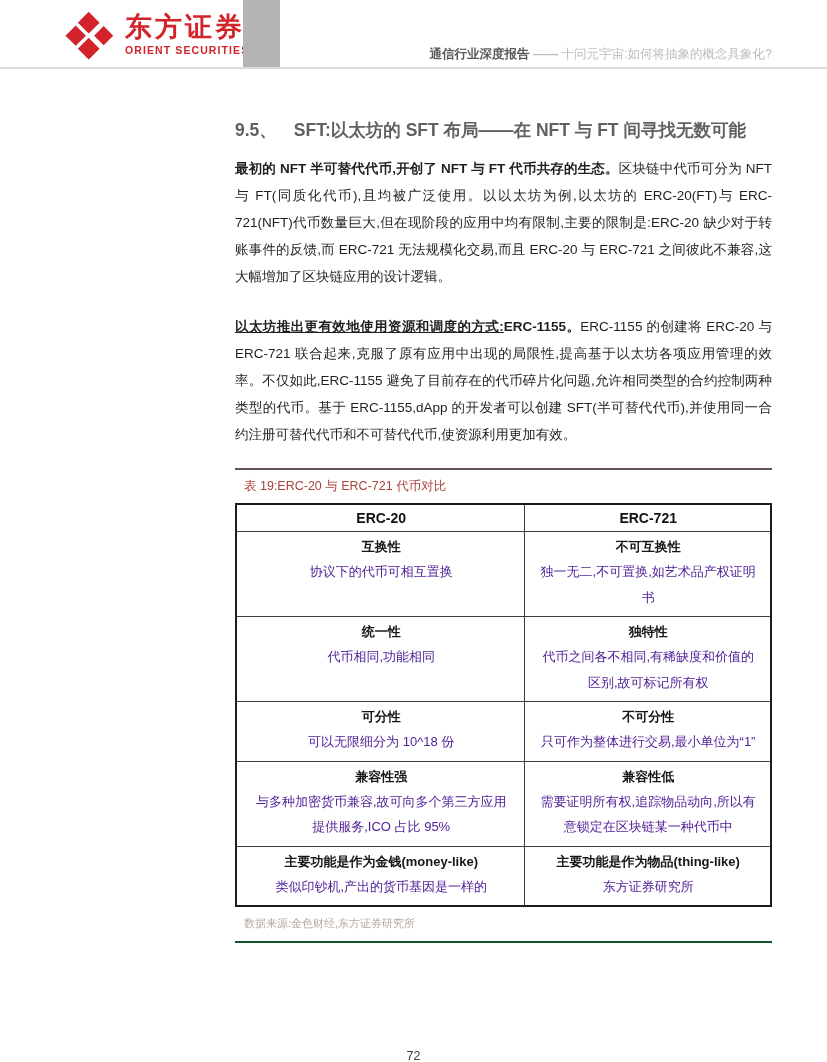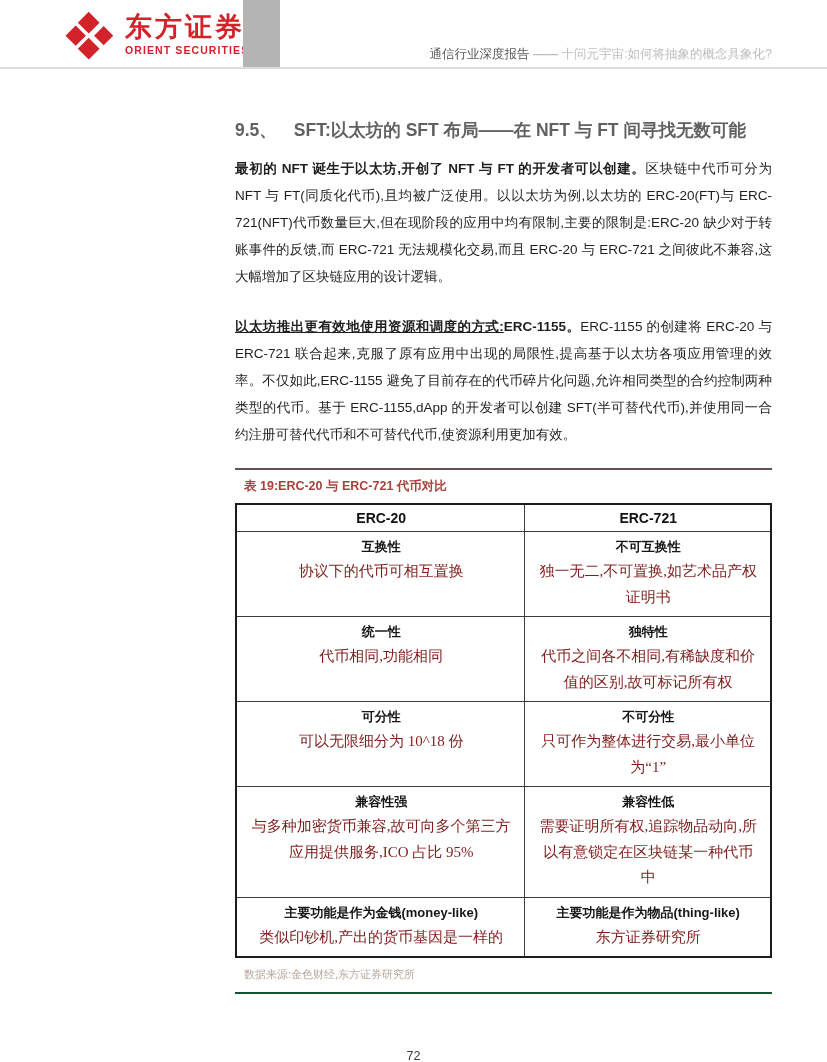--- a/index.html
+++ b/index.html
@@ -14,51 +14,51 @@
   
   .header { position:absolute; top:0; left:0; width:827px; height:70px; }
   .header-rule { position:absolute; top:67px; left:0; width:827px; height:2px; background:#dcdcdc; }
   .logo { position:absolute; left:64px; top:9px; display:flex; align-items:center; }
   .logo-mark { width:52px; height:52px; margin-right:9px; }
   .logo-text { display:flex; flex-direction:column; line-height:1; }
   .brand-cn { font-size:27px; font-weight:bold; color:#d2232a; letter-spacing:3px; }
   .brand-en { font-size:10.5px; font-weight:bold; color:#d2232a; letter-spacing:1.1px; margin-top:4px; }
   .gray-bar { position:absolute; left:243px; top:0; width:37px; height:67px; background:#b4b4b4; }
   .header-title { position:absolute; right:55px; top:46px; font-size:12.5px; white-space:nowrap; }
-  .report-type { font-weight:normal; color:#5a5a5a; }
+  .report-type { font-weight:bold; color:#5a5a5a; }
   .header-dash { color:#bdbdbd; font-weight:bold; }
   .report-subtitle { color:#bdbdbd; }
 
   
   .content { position:absolute; top:70px; left:235px; width:537px; }
   .section-heading {
     margin-top:46px; font-size:17.5px; line-height:28px; color:#616161;
     padding-left:32px; text-indent:-32px;
   }
   .section-num { margin-right:17px; }
   .para { margin-top:11px; font-size:13.5px; line-height:27px; text-align:justify; color:#1f1f1f; }
   .para + .para { margin-top:23px; }
   .lead-bold { font-weight:bold; }
   .lead-underline { font-weight:bold; text-decoration:underline; }
 
   
   .table-block { margin-top:20px; }
   .table-caption {
-    border-top:2px solid #63524f; color:#a8423a; font-weight:bold;
+    border-top:2px solid #63524f; color:#a8423a; font-weight:normal;
     font-size:12.5px; padding:8px 0 8px 9px;
   }
   table.cmp { width:100%; border-collapse:collapse; border:2px solid #1c1c1c; }
   table.cmp th, table.cmp td {
     border:1px solid #3c3c3c; text-align:center; vertical-align:top; padding:3px 12px 6px 13px;
   }
   table.cmp th { font-size:14px; font-weight:bold; padding:5px 12px 5px 13px; color:#111; }
   .col-left { width:54%; }
   .col-right { width:46%; }
   .cell-title { font-weight:bold; font-size:13px; line-height:24px; color:#161616; }
-  .cell-desc { font-size:15px; line-height:25.5px; color:#7f1d1d;font-family:Liberation Serif, serif; }
+  .cell-desc { font-size:13px; line-height:25.5px; color:#4c1d95; }
   .source-note {
     color:#b5a79b; font-size:11px; padding:9px 0 10px 9px;
     border-bottom:2px solid #14532d;
   }
 
   
   .footer {
     position:absolute; left:55px; top:1024px; width:717px;
     border-top:3px solid #111; padding-top:6px;
     font-size:10.5px; font-weight:bold; color:#161616; white-space:nowrap;
@@ -94,21 +94,21 @@
       <span class="header-dash">——</span>
       <span class="report-subtitle">十问元宇宙:如何将抽象的概念具象化?</span>
     </div>
     <div class="header-rule"></div>
   </div>
 
   <div class="content">
 
     <h2 class="section-heading"><span class="section-num">9.5、</span><span>SFT:以太坊的 SFT 布局——在 NFT 与 FT 间寻找无数可能</span></h2>
 
-    <p class="para"><span class="lead-bold">最初的 NFT 诞生于以太坊,开创了 NFT 与 FT 的开发者可以创建。</span><span>区块链中代币可分为 NFT 与 FT(同质化代币),且均被广泛使用。以以太坊为例,以太坊的 ERC-20(FT)与 ERC-721(NFT)代币数量巨大,但在现阶段的应用中均有限制,主要的限制是:ERC-20 缺少对于转账事件的反馈,而 ERC-721 无法规模化交易,而且 ERC-20 与 ERC-721 之间彼此不兼容,这大幅增加了区块链应用的设计逻辑。</span></p>
+    <p class="para"><span class="lead-bold">最初的 NFT 半可替代代币,开创了 NFT 与 FT 代币共存的生态。</span><span>区块链中代币可分为 NFT 与 FT(同质化代币),且均被广泛使用。以以太坊为例,以太坊的 ERC-20(FT)与 ERC-721(NFT)代币数量巨大,但在现阶段的应用中均有限制,主要的限制是:ERC-20 缺少对于转账事件的反馈,而 ERC-721 无法规模化交易,而且 ERC-20 与 ERC-721 之间彼此不兼容,这大幅增加了区块链应用的设计逻辑。</span></p>
 
     <p class="para"><span class="lead-underline">以太坊推出更有效地使用资源和调度的方式:</span><span class="lead-bold">ERC-1155。</span><span>ERC-1155 的创建将 ERC-20 与 ERC-721 联合起来,克服了原有应用中出现的局限性,提高基于以太坊各项应用管理的效率。不仅如此,ERC-1155 避免了目前存在的代币碎片化问题,允许相同类型的合约控制两种类型的代币。基于 ERC-1155,dApp 的开发者可以创建 SFT(半可替代代币),并使用同一合约注册可替代代币和不可替代代币,使资源利用更加有效。</span></p>
 
     <div class="table-block">
       <div class="table-caption">表 19:ERC-20 与 ERC-721 代币对比</div>
       <table class="cmp">
         <colgroup>
             <col class="col-left">
             <col class="col-right">
           </colgroup>

